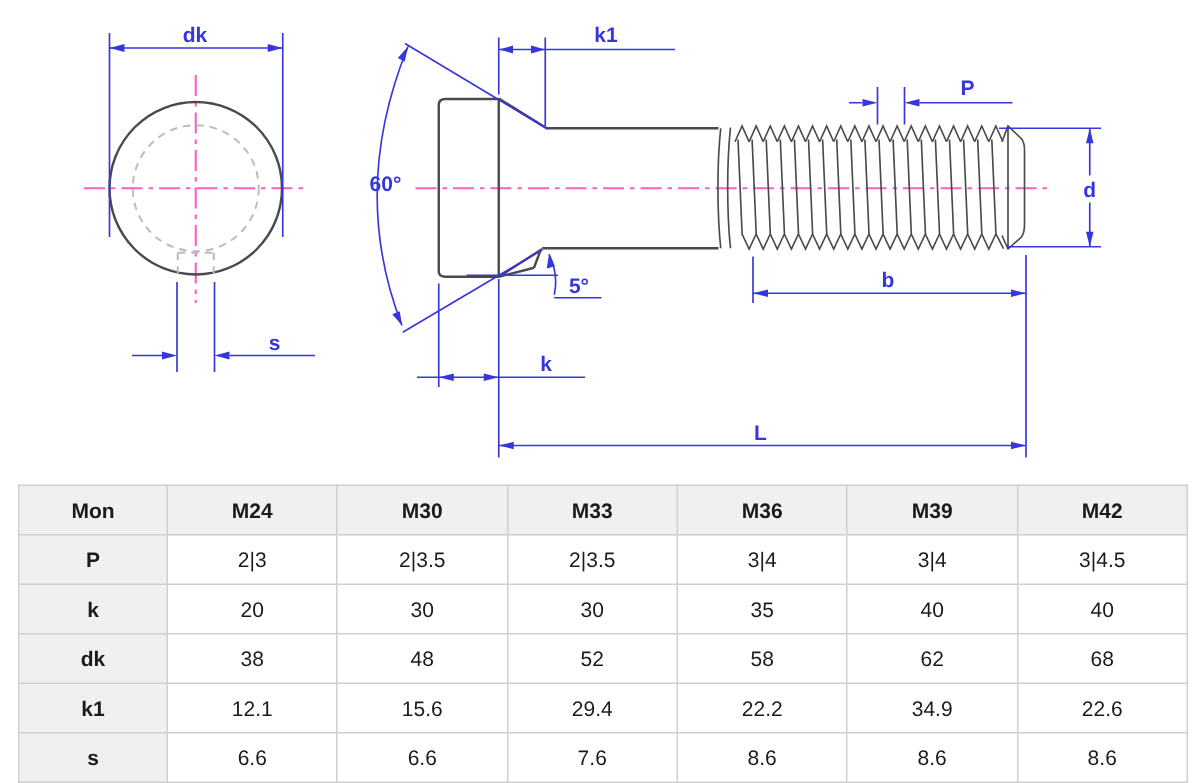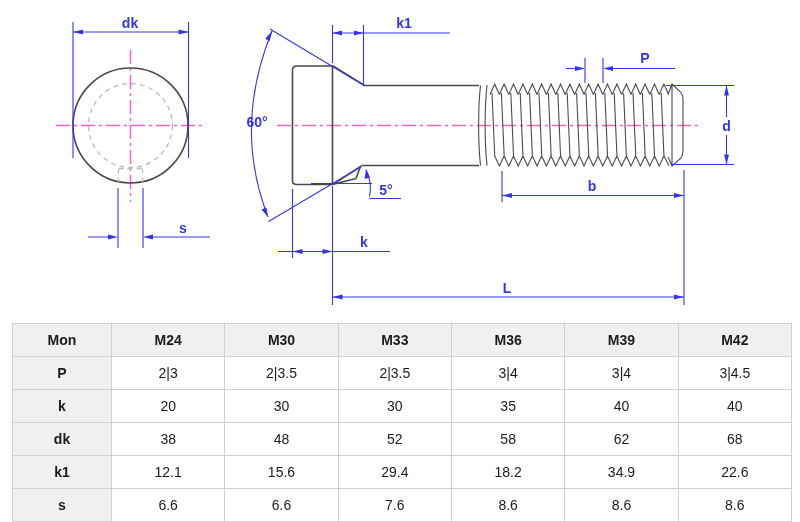--- a/index.html
+++ b/index.html
@@ -171,21 +171,21 @@
             <td>52</td>
             <td>58</td>
             <td>62</td>
             <td>68</td>
           </tr>
           <tr>
             <th>k1</th>
             <td>12.1</td>
             <td>15.6</td>
             <td>29.4</td>
-            <td>18.2</td>
+            <td>22.2</td>
             <td>34.9</td>
             <td>22.6</td>
           </tr>
           <tr>
             <th>s</th>
             <td>6.6</td>
             <td>6.6</td>
             <td>7.6</td>
             <td>8.6</td>
             <td>8.6</td>

